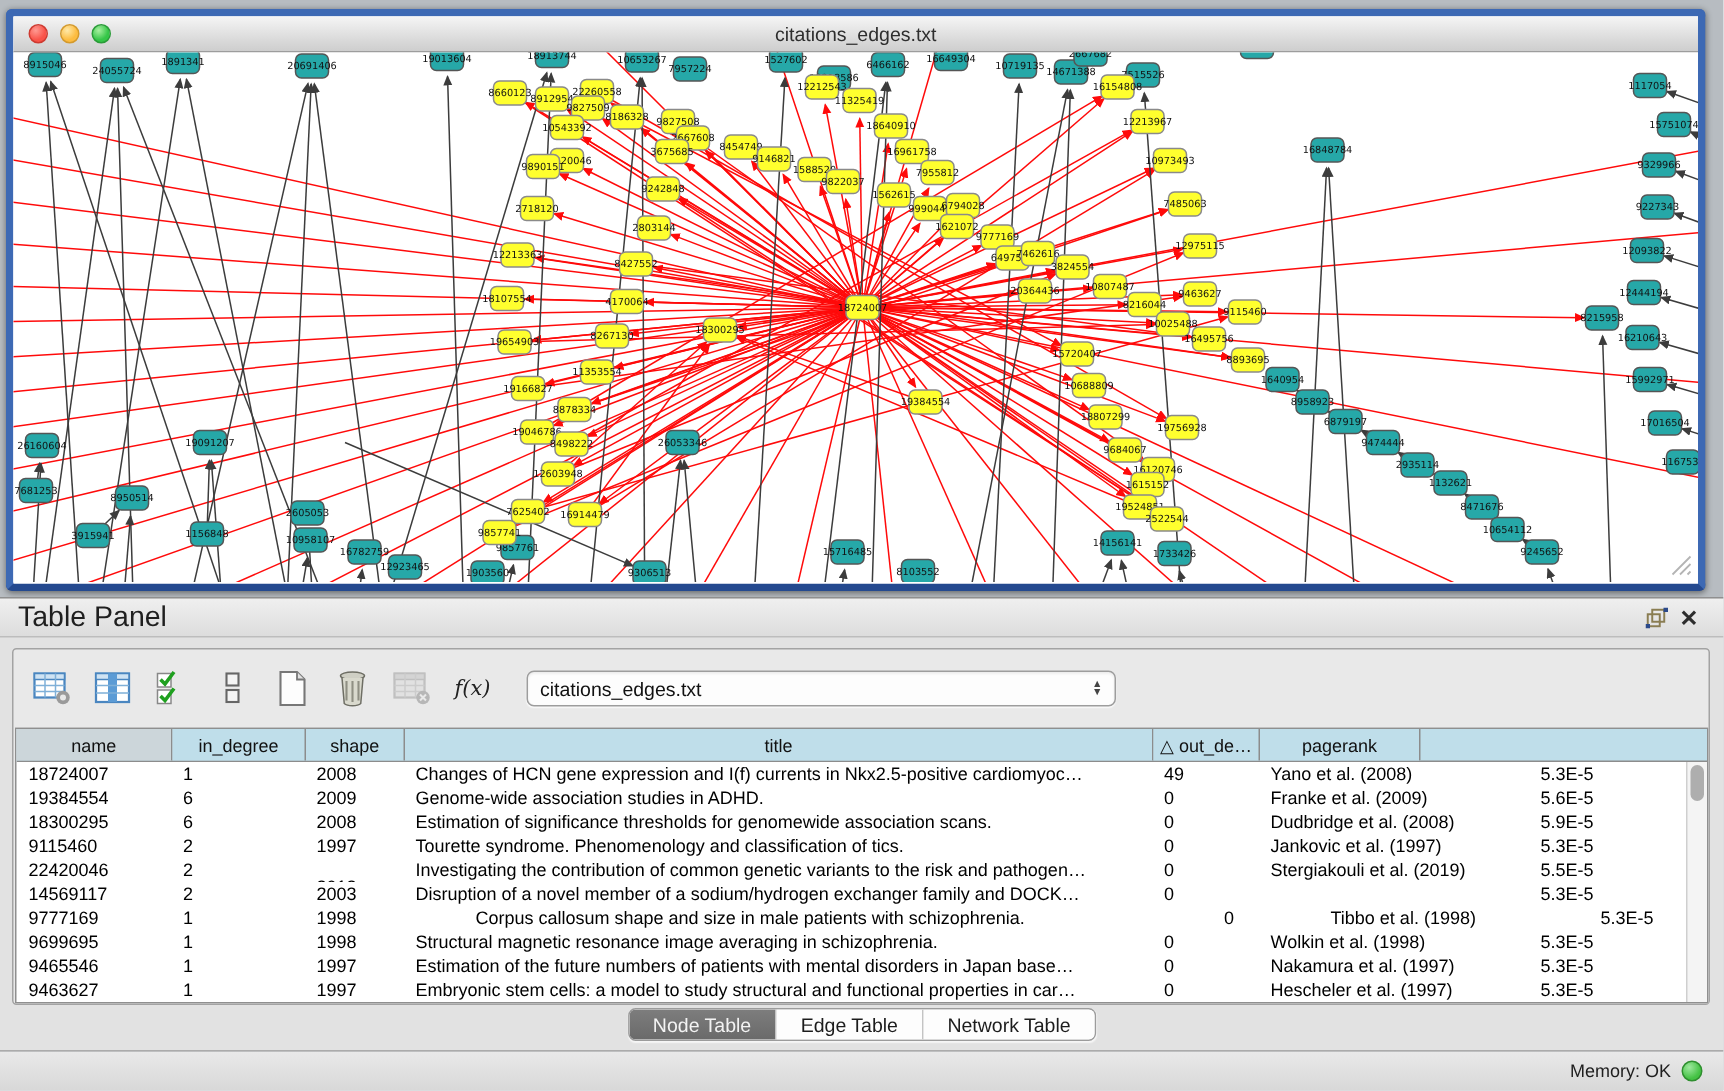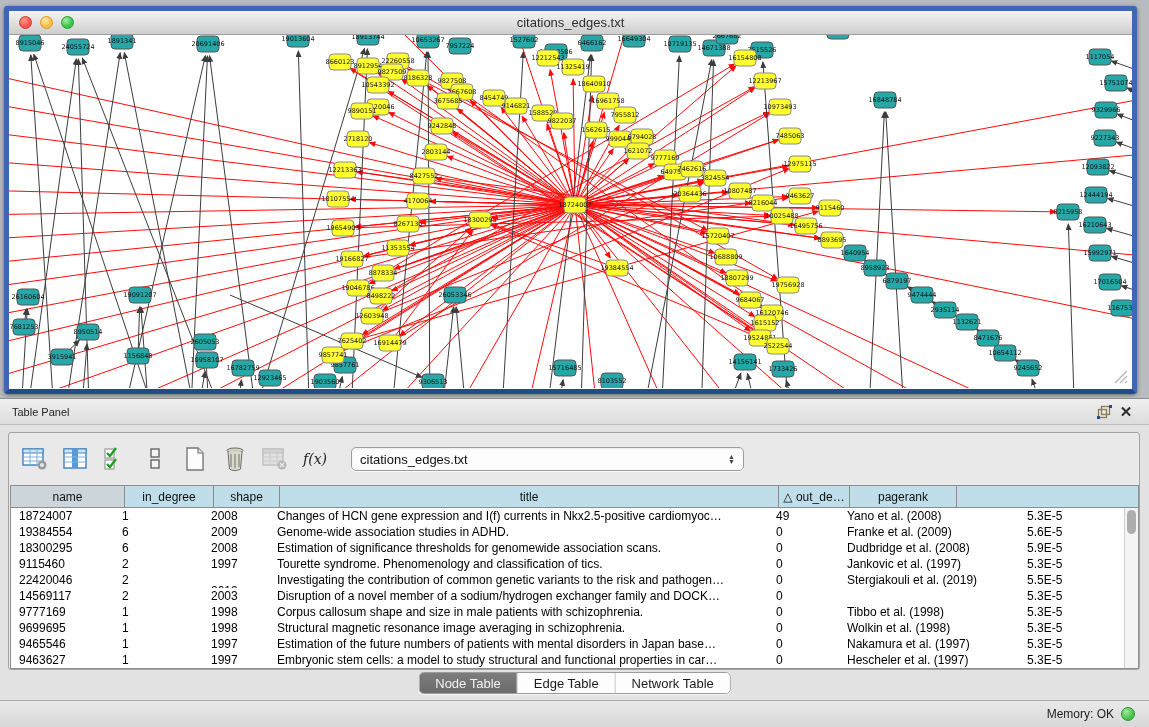--- a/index.html
+++ b/index.html
@@ -27,21 +27,21 @@
   .canvas svg.graph { position:absolute; left:-9px; top:-35px; }
   .resize-grip { position:absolute; right:3px; bottom:3px; width:16px; height:16px; opacity:.55; }
 
   
   .table-panel { position:absolute; left:0; top:398px; width:1149px; height:302px; background:#e2e2e2; }
   .panel-header {
     height:27px; background:linear-gradient(#efefef,#dddddd);
     border-top:1px solid #8f8f8f; border-bottom:1px solid #bdbdbd;
     display:flex; align-items:center; padding:0 12px;
   }
-  .panel-header .panel-title { font-size:11px; color:#1f1f1f; }
+  .panel-header .panel-title { font-size:19px; color:#1f1f1f; }
   .panel-header .spacer { flex:1; }
   .panel-hbtn { width:22px; height:20px; display:flex; align-items:center; justify-content:center; cursor:default; }
   .close-x { font-size:15px; font-weight:bold; color:#2d2d2d; }
 
   .panel-inner {
     position:absolute; left:8px; top:34px; width:1132px; height:238px;
     border:1px solid #a3a3a3; border-radius:3px; background:#e9e9e9;
   }
   .toolbar { position:absolute; left:0; top:0; height:52px; width:100%; display:flex; align-items:center; padding-left:12px; gap:12px; }
   .tool { width:28px; height:28px; display:flex; align-items:center; justify-content:center; }
@@ -889,21 +889,21 @@
         <span>citations_edges.txt</span>
         <span class="arrows">
             <span>▲</span>
             <span>▼</span>
           </span>
       </div>
     </div>
 
     <div class="table-wrap">
       <div class="thead">
-          <div class="th" style="width: 114px;">name</div>
+          <div class="th" style="width: 104px;">name</div>
           <div class="th" style="width: 89px;">in_degree</div>
           <div class="th" style="width: 66px;">shape</div>
           <div class="th" style="width: 499px;">title</div>
           <div class="th" style="width: 71px;">△ out_de…</div>
           <div class="th" style="width: 107px;">pagerank</div>
         </div>
       <div>
           <div class="trow">
             <div class="td" style="width: 103px;">18724007</div>
             <div class="td" style="width: 89px;">1</div>
@@ -955,21 +955,21 @@
             <div class="td" style="width: 66px;">2003</div>
             <div class="td" style="width: 499px;">Disruption of a novel member of a sodium/hydrogen exchanger family and DOCK…</div>
             <div class="td" style="width: 71px;">0</div>
             <div class="td" style="width: 180px; margin-top: 32px;">de Silva et al. (2003)</div>
             <div class="td" style="width: 107px;">5.3E-5</div>
           </div>
           <div class="trow">
             <div class="td" style="width: 103px;">9777169</div>
             <div class="td" style="width: 89px;">1</div>
             <div class="td" style="width: 66px;">1998</div>
-            <div class="td" style="width: 499px;">Corpus callosum shape and size in male patients with schizophrenia.</div>
+            <div class="td" style="width: 499px; margin-left: 40px;">Corpus callosum shape and size in male patients with schizophrenia.</div>
             <div class="td" style="width: 71px;">0</div>
             <div class="td" style="width: 180px;">Tibbo et al. (1998)</div>
             <div class="td" style="width: 107px;">5.3E-5</div>
           </div>
           <div class="trow">
             <div class="td" style="width: 103px;">9699695</div>
             <div class="td" style="width: 89px;">1</div>
             <div class="td" style="width: 66px;">1998</div>
             <div class="td" style="width: 499px;">Structural magnetic resonance image averaging in schizophrenia.</div>
             <div class="td" style="width: 71px;">0</div>

